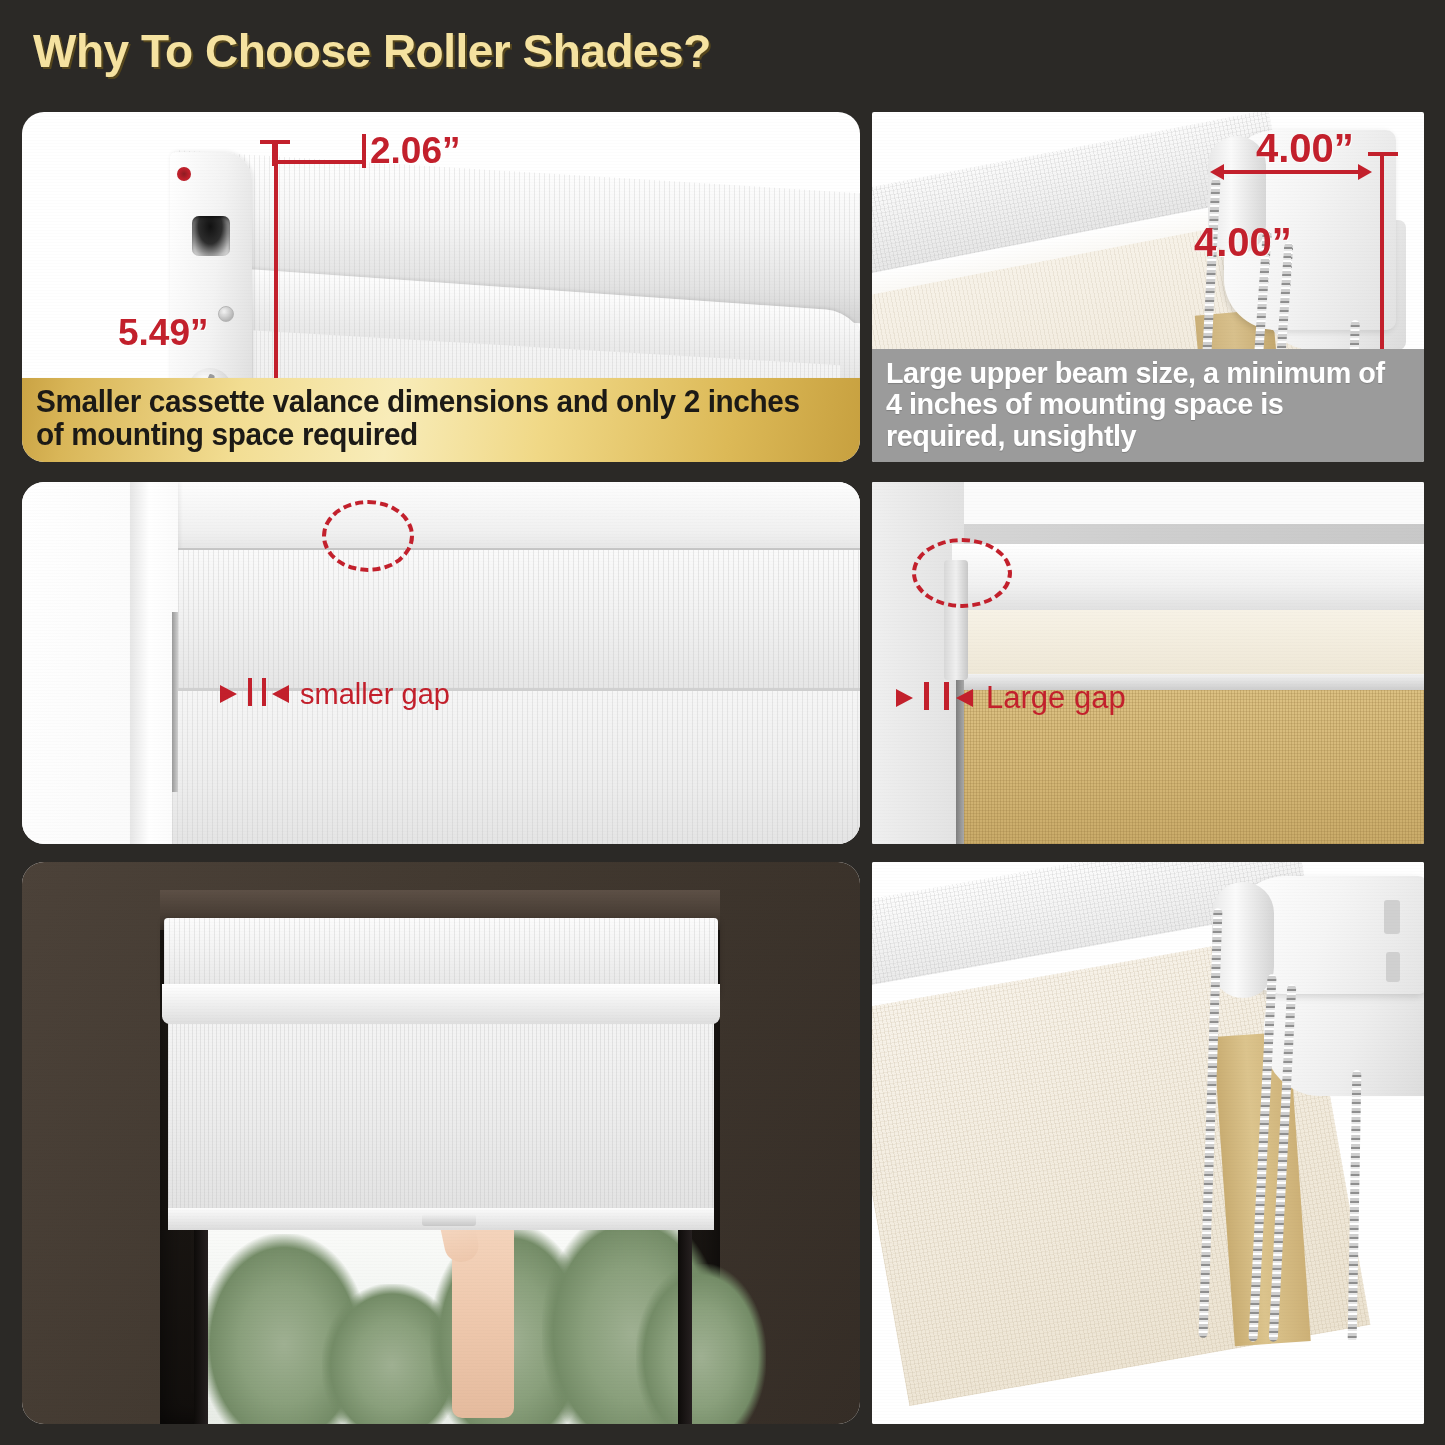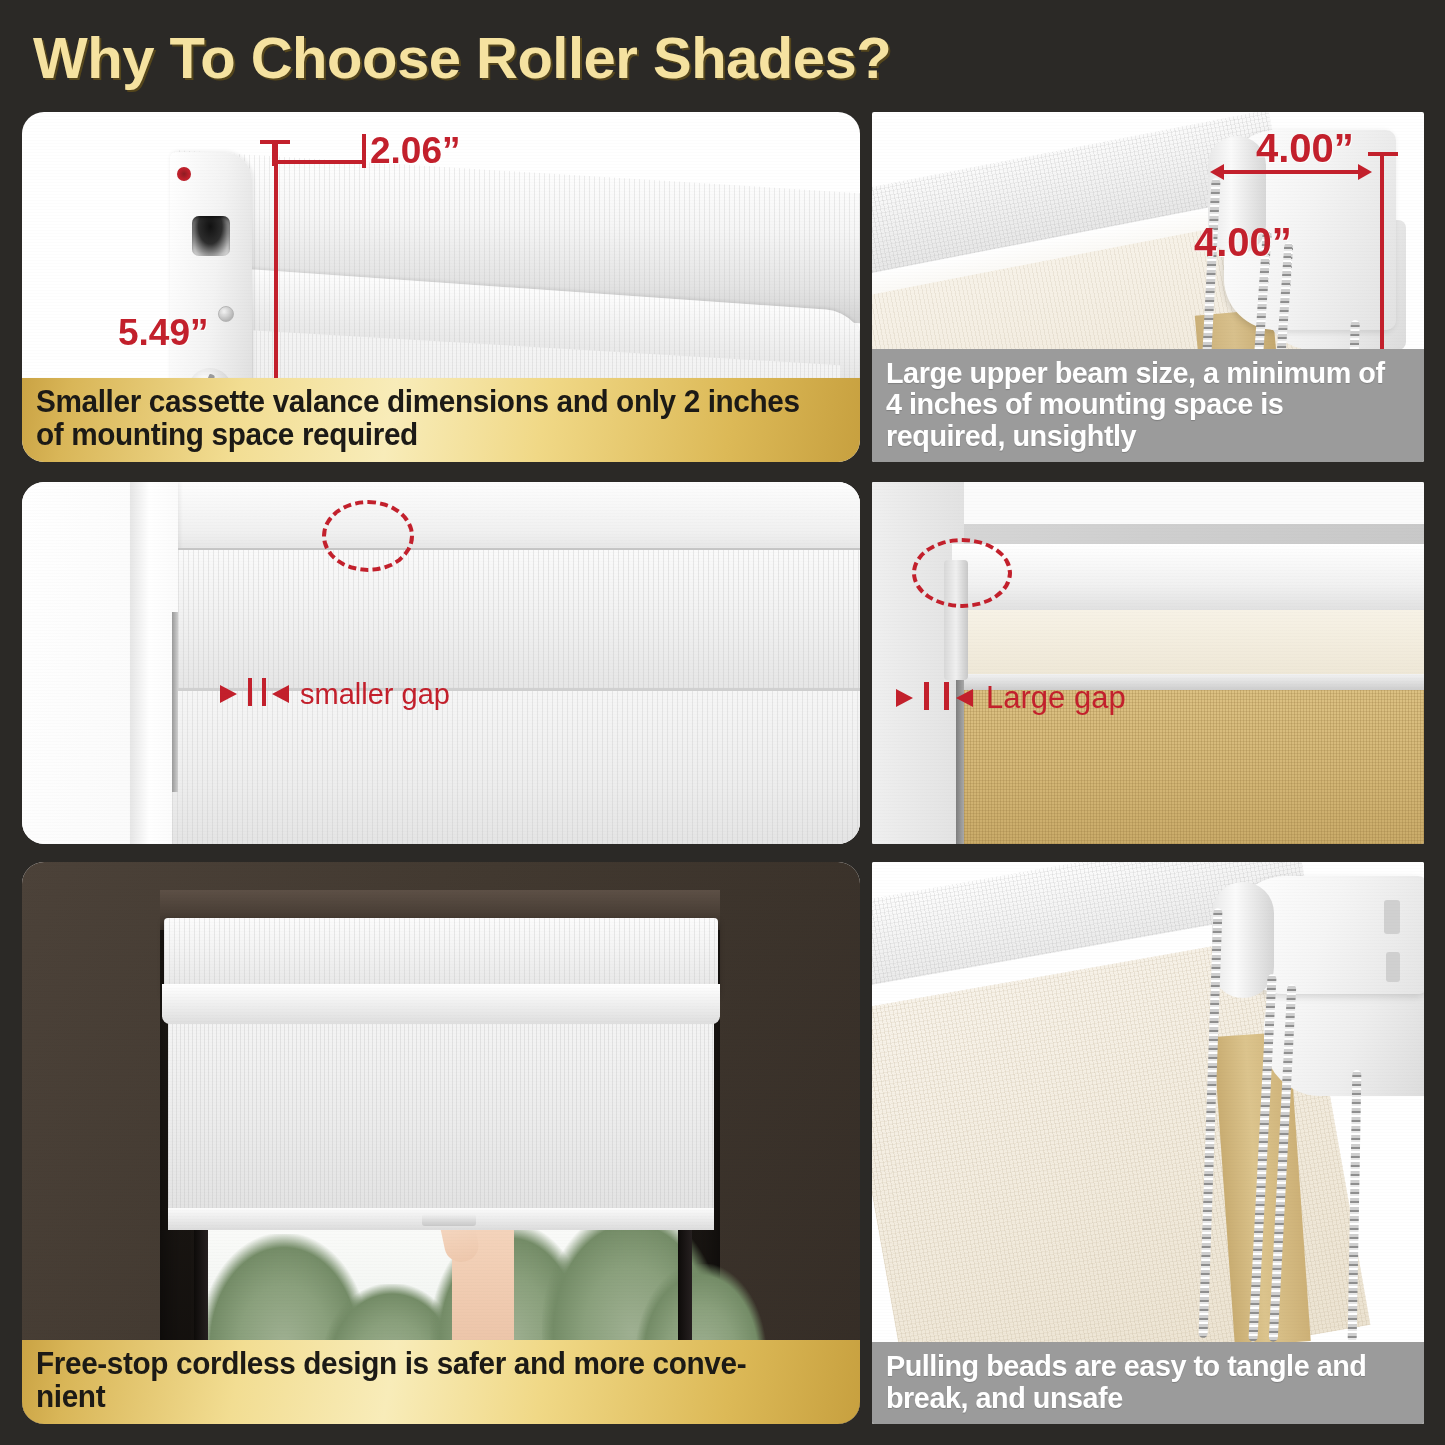--- a/index.html
+++ b/index.html
@@ -7,21 +7,21 @@
     width: 1445px; height: 1445px;
     background: #2b2926;
     font-family: "Liberation Sans", sans-serif;
     overflow: hidden;
   }
   .page { position: relative; width: 1445px; height: 1445px; background: #2b2926; }
 
   
   .title {
     position: absolute; left: 33px; top: 24px;
-    font-size: 58px; font-weight: bold;
+    font-size: 46px; font-weight: bold;
     color: #f5e2a0;
     letter-spacing: -0.5px;
     text-shadow: 2px 2px 0 rgba(120,95,20,.55);
     white-space: nowrap;
   }
 
   
   .panel { position: absolute; overflow: hidden; background: #ffffff; }
   .panel.left  { border-radius: 22px; }
   .panel.right { border-radius: 2px; }
@@ -553,23 +553,20 @@
         <div class="mullion r"></div>
         <div class="hand"></div>
         <div class="shade-body"></div>
         <div class="shade-head"></div>
         <div class="shade-lip"></div>
         <div class="bottom-rail"></div>
         <div class="grip"></div>
       </div>
       <div class="noise"></div>
     </div>
-    <div class="cap gold">
-      <span class="cap-txt">Free-stop cordless design is safer and more conve-nient</span>
-    </div>
   </div>
 
   <div class="panel right p6">
     <div class="photo">
       <div class="p6">
         <div class="bgw"></div>
         <div class="sheer"></div>
         <div class="whiteband"></div>
         <div class="cream"></div>
         <div class="tan"></div>
@@ -578,18 +575,15 @@
         <div class="bracket-a"></div>
         <div class="tabslot" style="left:512px; top:38px; width:16px; height:34px;"></div>
         <div class="tabslot" style="left:514px; top:90px; width:14px; height:30px;"></div>
         <div class="bead" style="left:334px; top:46px; height:430px; transform:rotate(2deg);"></div>
         <div class="bead" style="left:386px; top:112px; height:368px; transform:rotate(3deg);"></div>
         <div class="bead" style="left:406px; top:122px; height:358px; transform:rotate(3deg);"></div>
         <div class="bead" style="left:478px; top:208px; height:272px; transform:rotate(1deg);"></div>
       </div>
       <div class="noise"></div>
     </div>
-    <div class="cap gray">
-      <span class="cap-txt">Pulling beads are easy to tangle and break, and unsafe</span>
-    </div>
   </div>
 
 </div>
 
 </body></html>

